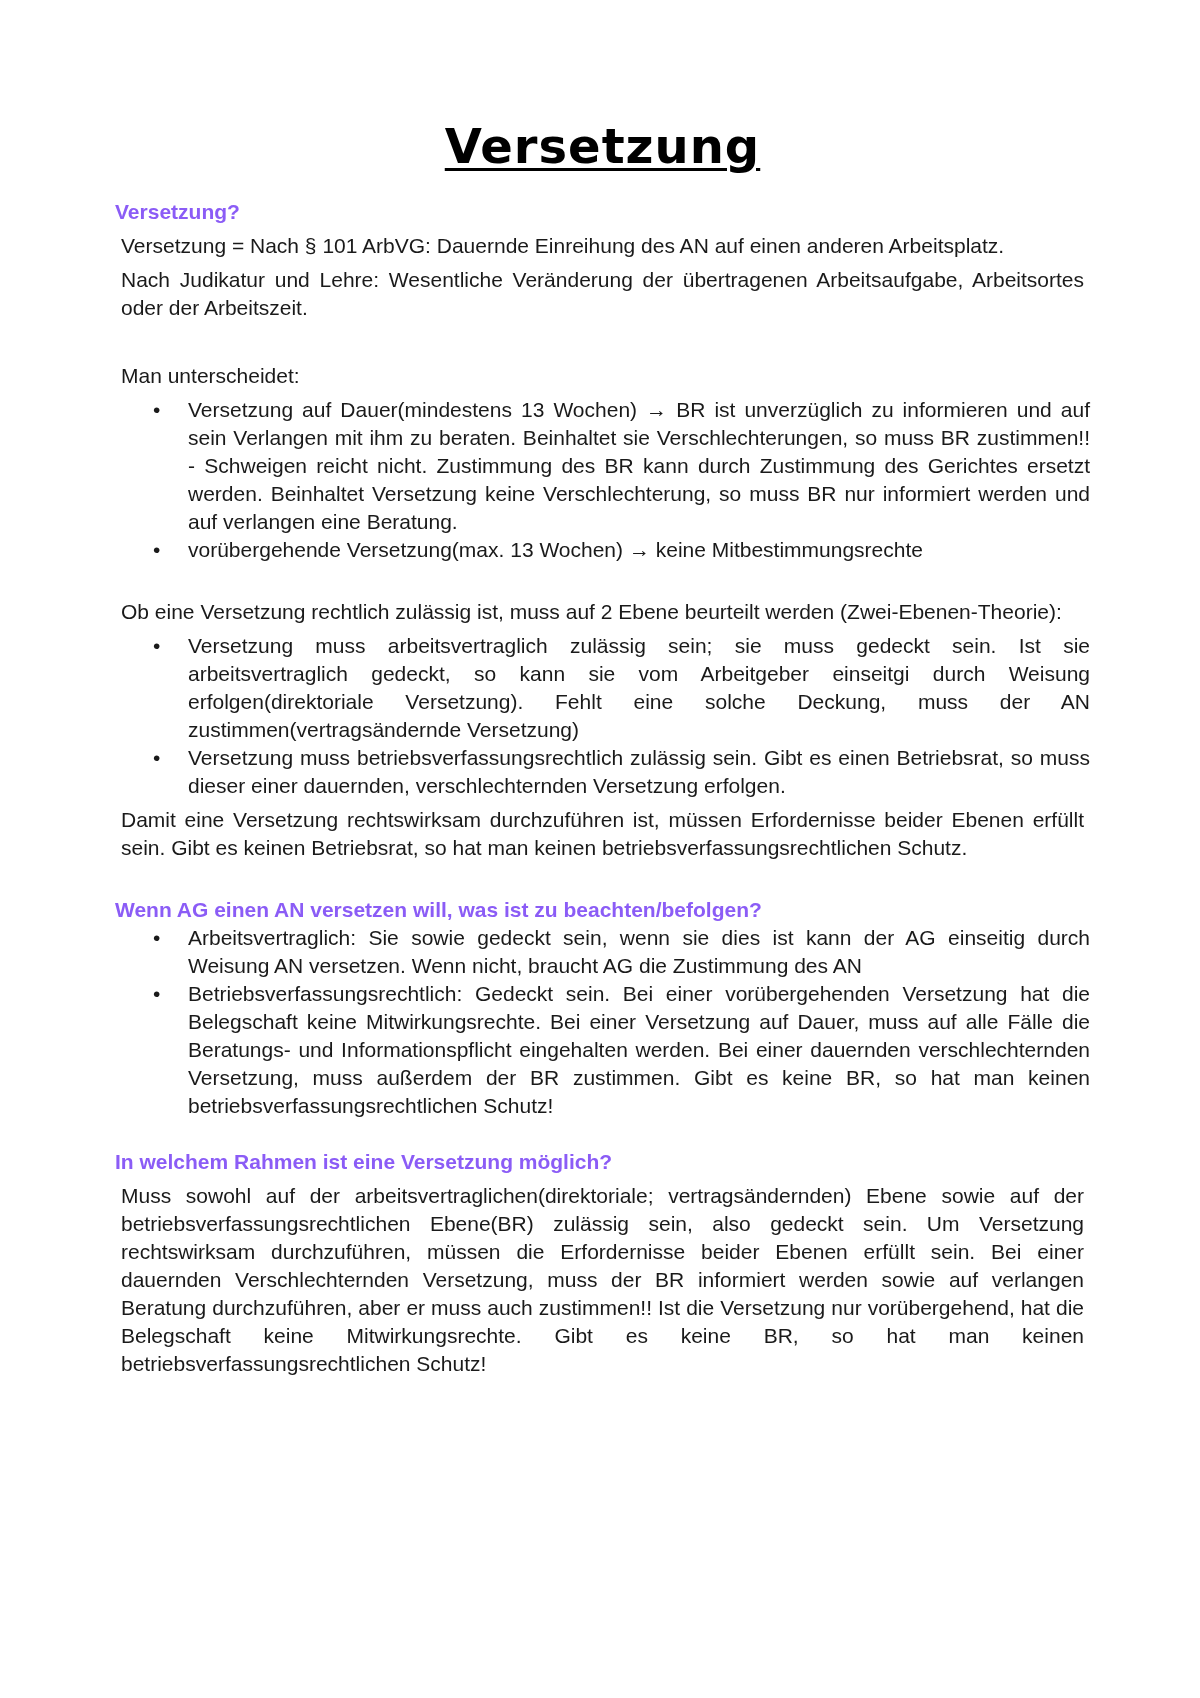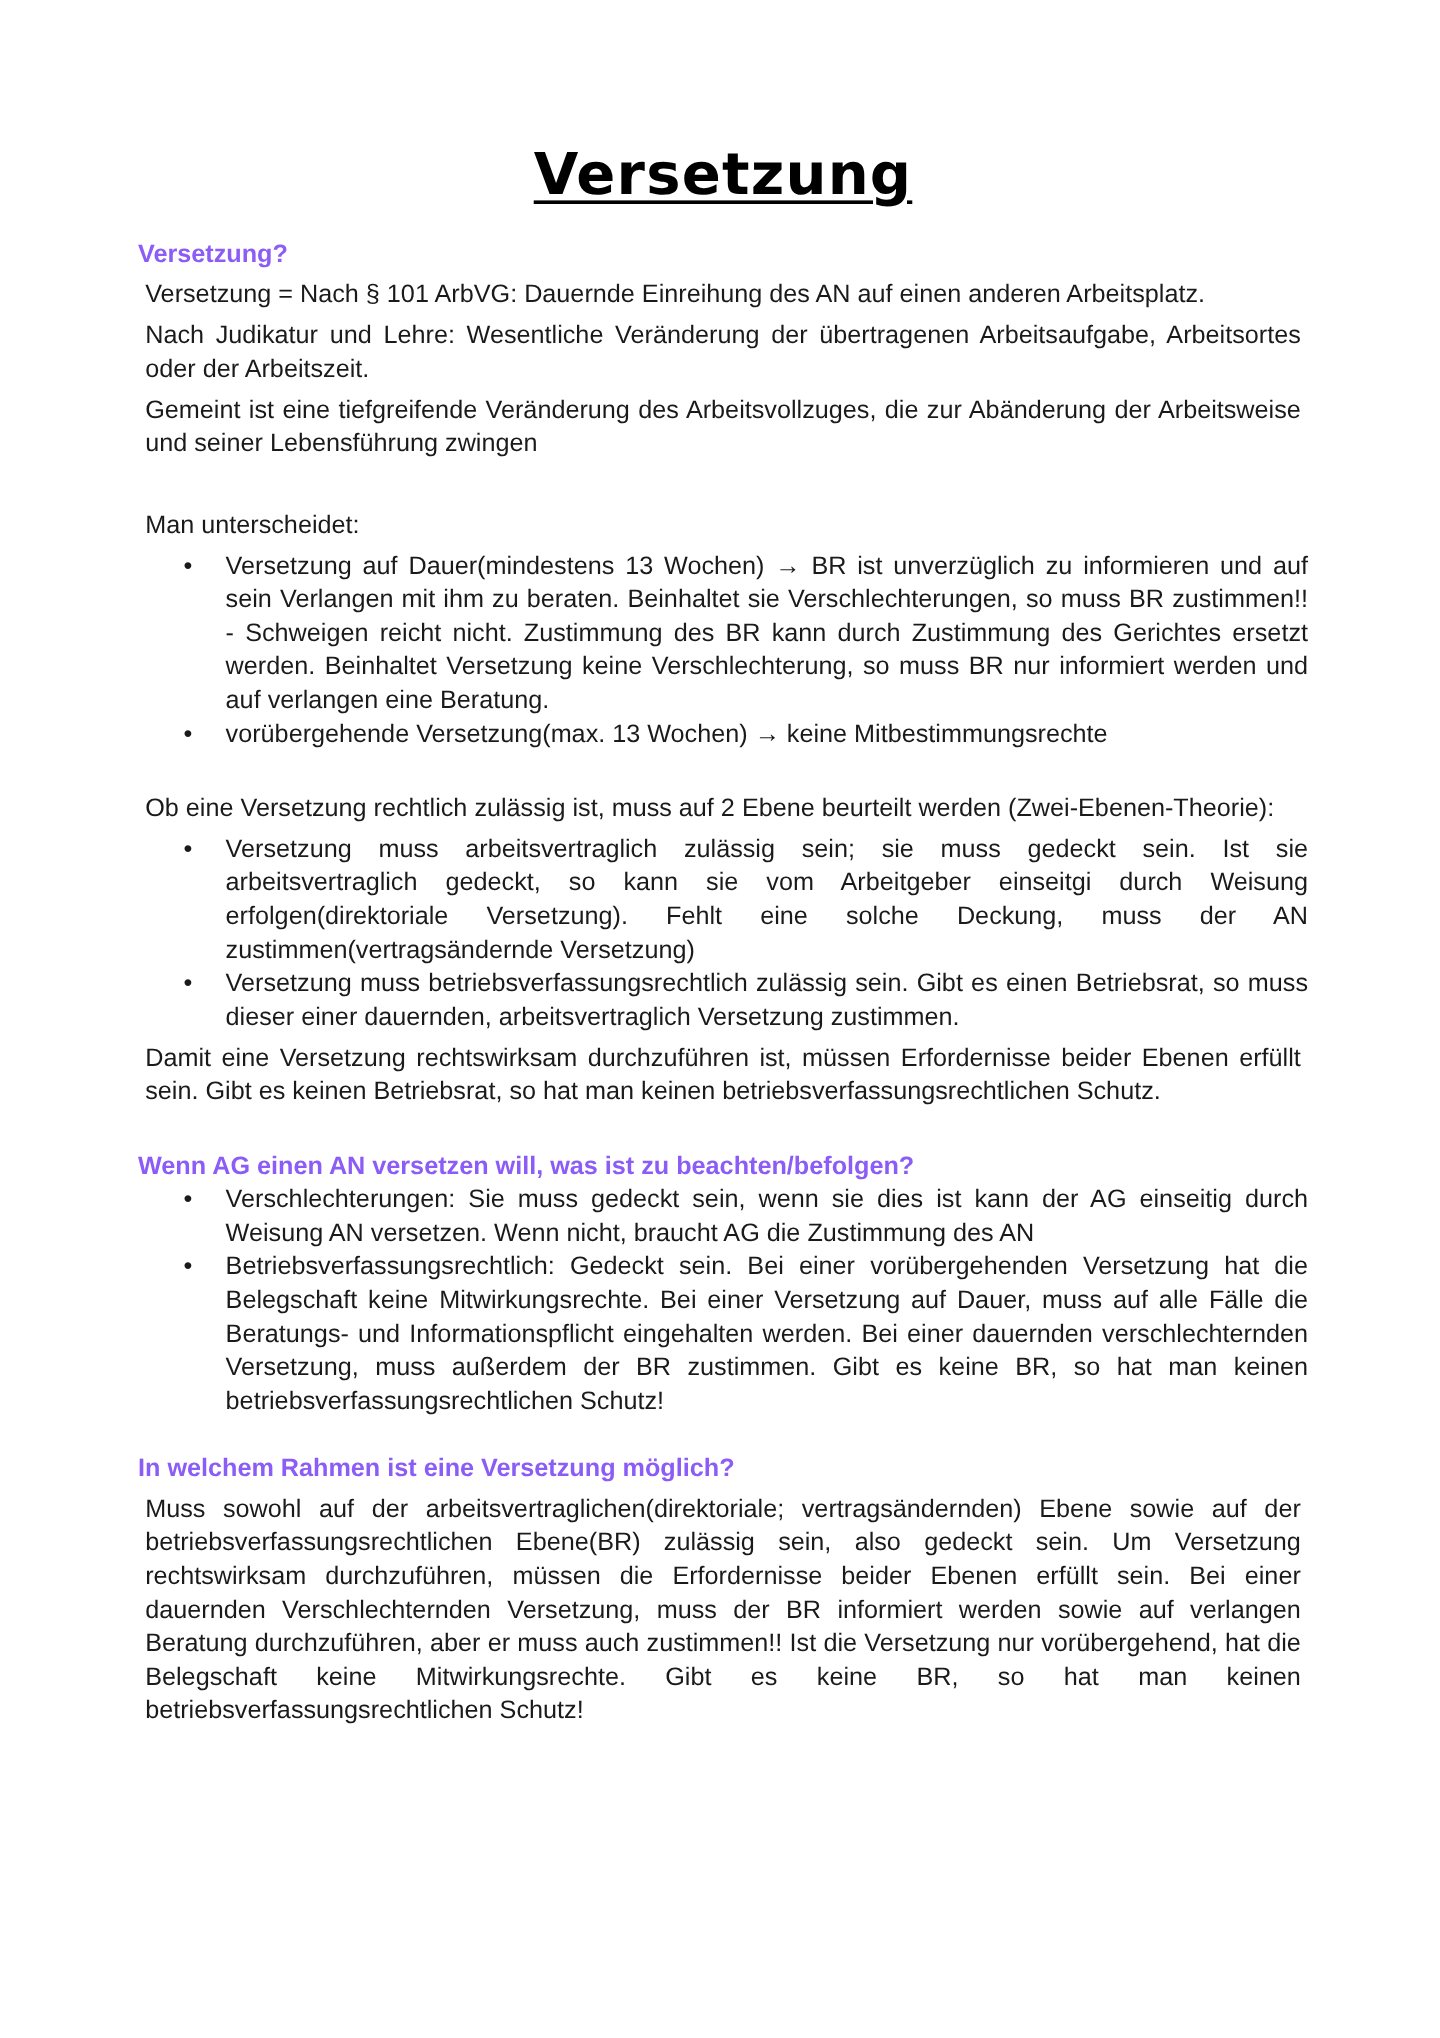--- a/index.html
+++ b/index.html
@@ -29,50 +29,49 @@
 </head>
 <body>
 
 <div class="page">
   <h1 class="title">Versetzung</h1>
 
   <section>
     <p class="heading">Versetzung?</p>
     <p>Versetzung =  Nach § 101 ArbVG: Dauernde Einreihung des AN auf einen anderen Arbeitsplatz.</p>
     <p>Nach Judikatur und Lehre: Wesentliche Veränderung der übertragenen Arbeitsaufgabe, Arbeitsortes oder der Arbeitszeit.</p>
-    <p>Gemeint ist eine tiefgreifende Veränderung des Arbeitsvollzuges, die zur Abänderung der Arbeitsweise und seiner Lebensführung zwingen</p>
   </section>
 
   <div class="gap"></div>
 
   <section>
     <p>Man unterscheidet:</p>
     <ul>
       <li>Versetzung auf Dauer(mindestens 13 Wochen)  → BR ist unverzüglich zu informieren und auf sein Verlangen mit ihm zu beraten. Beinhaltet sie Verschlechterungen, so muss BR zustimmen!! - Schweigen reicht nicht. Zustimmung des BR kann durch Zustimmung des Gerichtes ersetzt werden. Beinhaltet Versetzung keine Verschlechterung, so muss BR nur informiert werden und auf verlangen eine Beratung.</li>
       <li>vorübergehende Versetzung(max. 13 Wochen) → keine Mitbestimmungsrechte</li>
     </ul>
   </section>
 
   <div class="gap"></div>
 
   <section>
     <p>Ob eine Versetzung rechtlich zulässig ist, muss auf 2 Ebene beurteilt werden (Zwei-Ebenen-Theorie):</p>
     <ul>
       <li>Versetzung muss arbeitsvertraglich zulässig sein; sie muss gedeckt sein. Ist sie arbeitsvertraglich gedeckt, so kann sie vom Arbeitgeber einseitgi durch Weisung erfolgen(direktoriale Versetzung). Fehlt eine solche Deckung, muss der AN zustimmen(vertragsändernde Versetzung)</li>
-      <li>Versetzung muss betriebsverfassungsrechtlich zulässig sein. Gibt es einen Betriebsrat, so muss dieser einer dauernden, arbeitsvertraglich Versetzung zustimmen.</li>
+      <li>Versetzung muss betriebsverfassungsrechtlich zulässig sein. Gibt es einen Betriebsrat, so muss dieser einer dauernden, verschlechternden Versetzung erfolgen.</li>
     </ul>
     <p>Damit eine Versetzung rechtswirksam durchzuführen ist, müssen Erfordernisse beider Ebenen erfüllt sein. Gibt es keinen Betriebsrat, so hat man keinen betriebsverfassungsrechtlichen Schutz.</p>
   </section>
 
   <div class="gap"></div>
 
   <section>
     <p class="heading">Wenn AG einen AN versetzen will, was ist zu beachten/befolgen?</p>
     <ul>
-      <li>Verschlechterungen: Sie muss gedeckt sein, wenn sie dies ist kann der AG einseitig durch Weisung AN versetzen. Wenn nicht, braucht AG die Zustimmung des AN</li>
+      <li>Arbeitsvertraglich: Sie sowie gedeckt sein, wenn sie dies ist kann der AG einseitig durch Weisung AN versetzen. Wenn nicht, braucht AG die Zustimmung des AN</li>
       <li>Betriebsverfassungsrechtlich: Gedeckt sein. Bei einer vorübergehenden Versetzung hat die Belegschaft keine Mitwirkungsrechte. Bei einer Versetzung auf Dauer, muss auf alle Fälle die Beratungs- und Informationspflicht eingehalten werden. Bei einer dauernden verschlechternden Versetzung, muss außerdem der BR zustimmen. Gibt es keine BR, so hat man keinen betriebsverfassungsrechtlichen Schutz!</li>
     </ul>
   </section>
 
   <div class="gap"></div>
 
   <section>
     <p class="heading">In welchem Rahmen ist eine Versetzung möglich?</p>
     <p>Muss sowohl auf der arbeitsvertraglichen(direktoriale; vertragsändernden) Ebene sowie auf der betriebsverfassungsrechtlichen Ebene(BR) zulässig sein, also gedeckt sein. Um Versetzung rechtswirksam durchzuführen, müssen die Erfordernisse beider Ebenen erfüllt sein. Bei einer dauernden Verschlechternden Versetzung, muss der BR informiert werden sowie auf verlangen Beratung durchzuführen, aber er muss auch zustimmen!! Ist die Versetzung nur vorübergehend, hat die Belegschaft keine Mitwirkungsrechte. Gibt es keine BR, so hat man keinen betriebsverfassungsrechtlichen Schutz!</p>
   </section>

